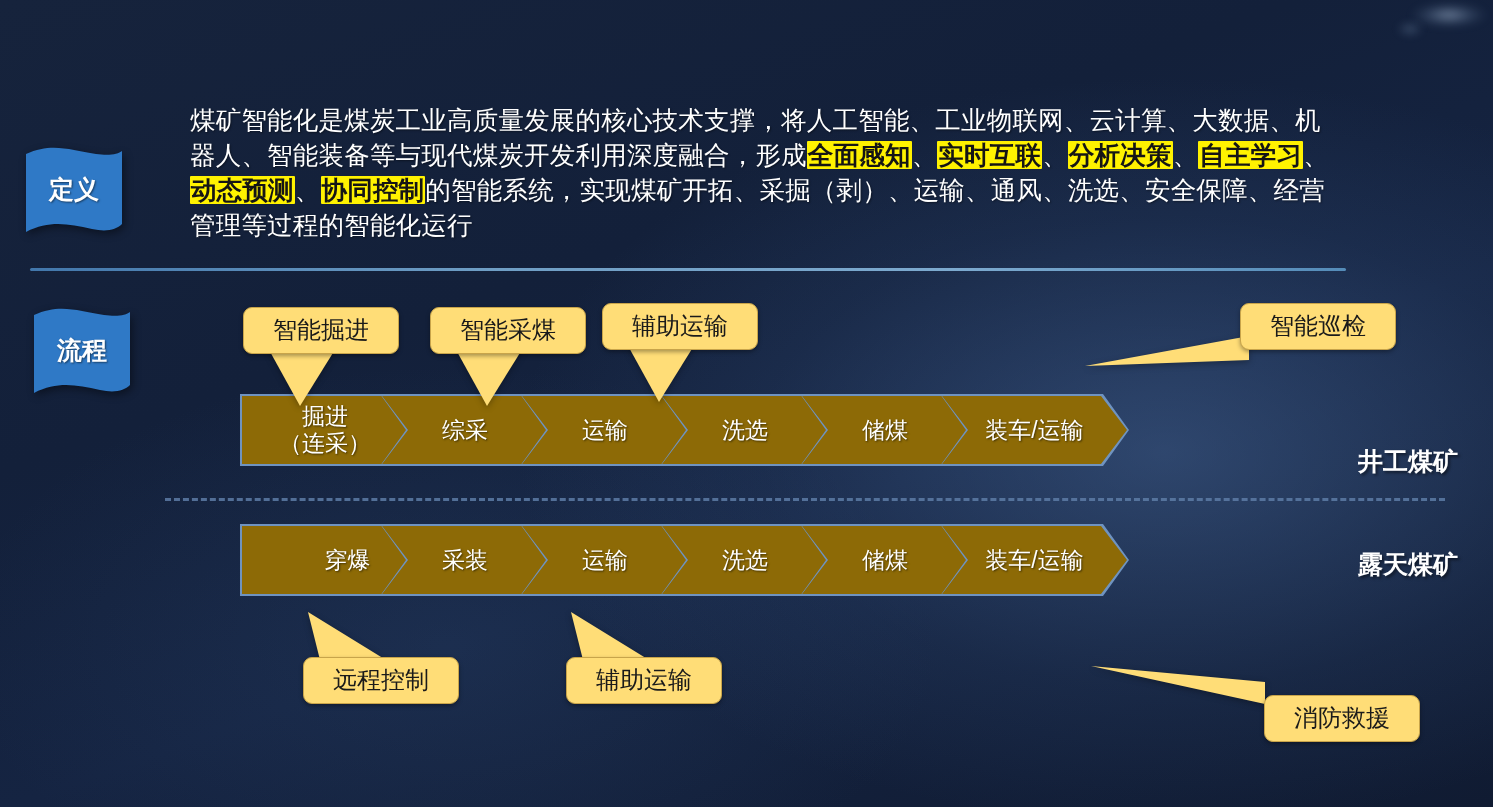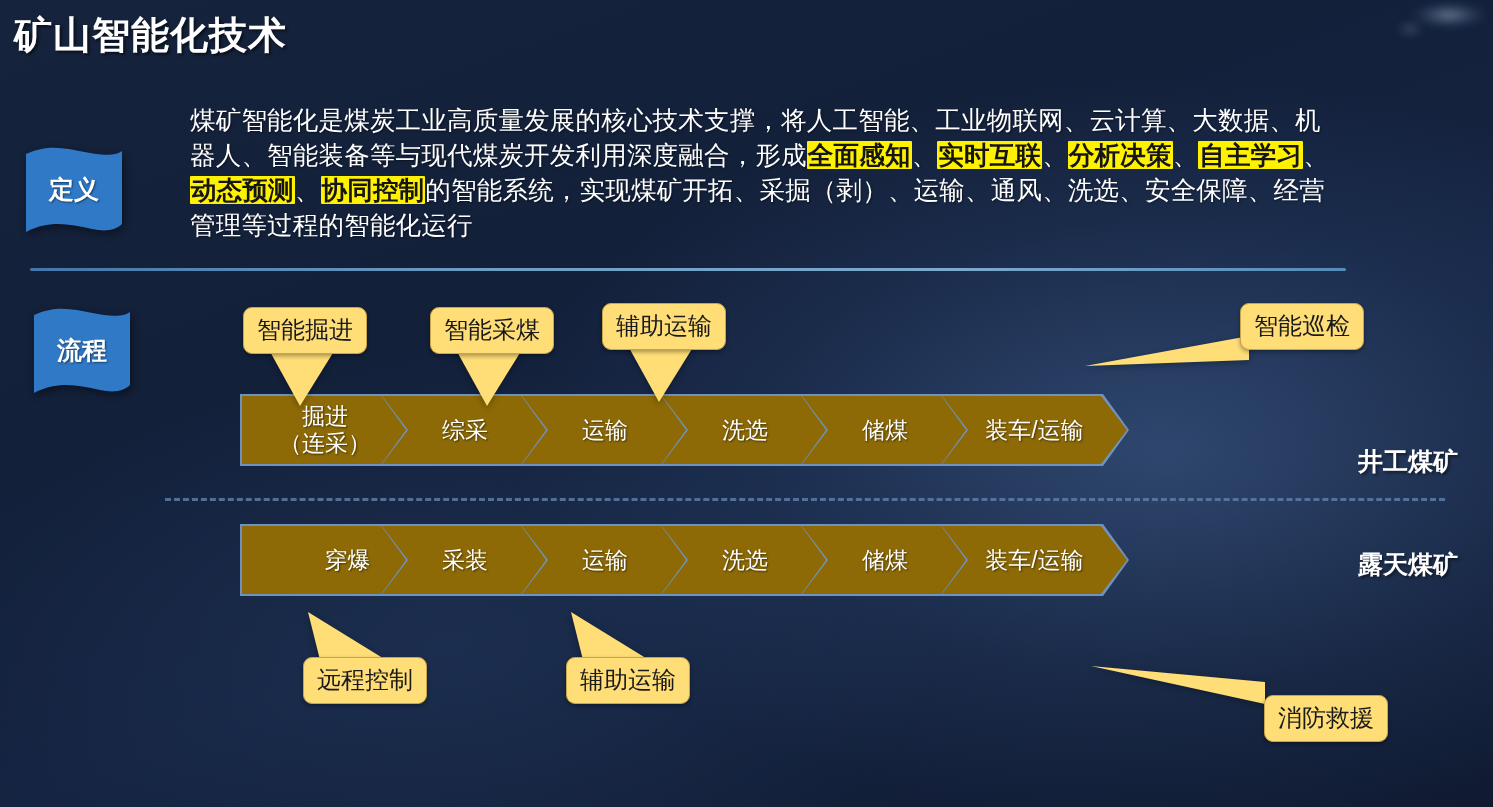--- a/index.html
+++ b/index.html
@@ -106,42 +106,41 @@
   .side-label{
     position:absolute;font-size:25px;font-weight:bold;color:#ffffff;
     text-shadow:2px 2px 3px rgba(0,0,0,0.5);white-space:nowrap;
   }
 
   
   .callout{
     position:absolute;
     background:#ffdd77;border:1.5px solid #c8a44a;border-radius:9px;
     color:#1a1a1a;font-size:24px;line-height:1;
-    padding:10px 13px 11px;white-space:nowrap;
+    padding:10px 29px 11px;white-space:nowrap;
     box-shadow:0 2px 4px rgba(0,0,0,0.35);
     z-index:5;
   }
   .tail{position:absolute;z-index:4;filter:drop-shadow(0 2px 3px rgba(0,0,0,0.3));}
 
   
   .summary{
     position:absolute;left:0;top:753px;width:1493px;text-align:center;
     font-size:31px;font-weight:bold;color:#ffb400;letter-spacing:1px;
     text-shadow:2px 2px 3px rgba(0,0,0,0.55);
   }
 </style>
 </head>
 <body>
 
 <div id="slide">
 
   <div class="streak"></div>
   <div class="streak2"></div>
 
-  <div class="title">矿山智能化技术</div>
 
   <div class="flag" id="flag-def">
     <svg width="104" height="95" viewBox="0 0 104 95">
       <path d="M4 10 C 30 -2, 48 6, 74 10 C 88 12, 96 10, 100 7 L 100 80 C 94 86, 84 88, 70 85 C 46 80, 28 76, 4 88 Z" fill="#2f79c6"></path>
     </svg>
     <div class="flabel">定义</div>
   </div>
 
   <div class="flag" id="flag-flow">
     <svg width="104" height="95" viewBox="0 0 104 95">

